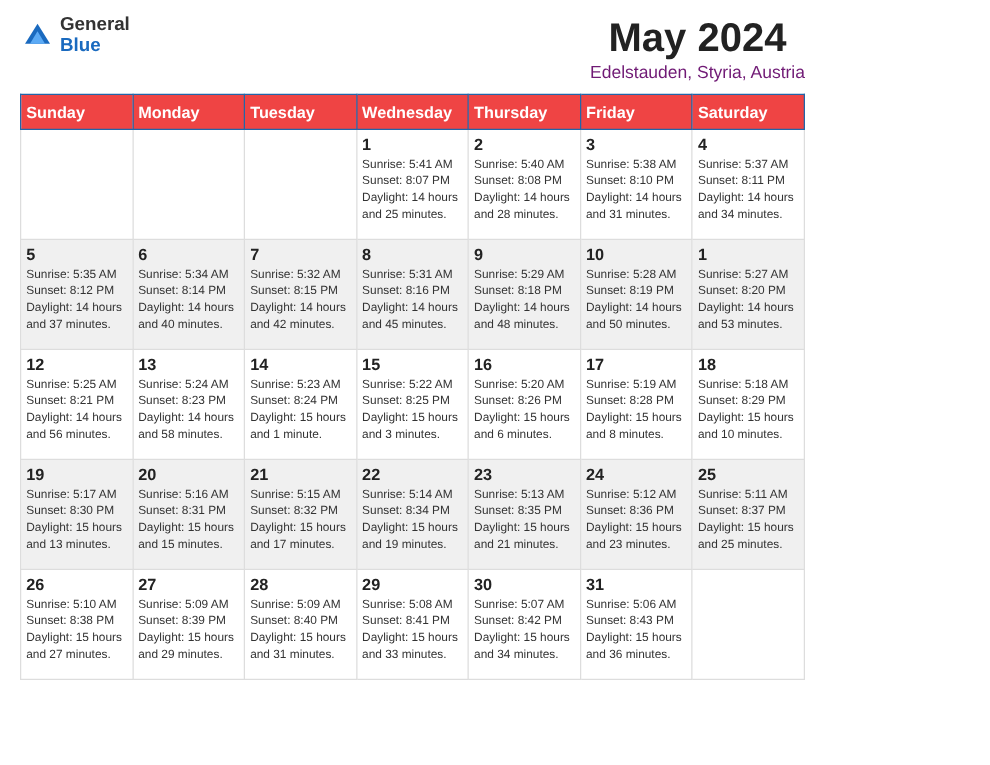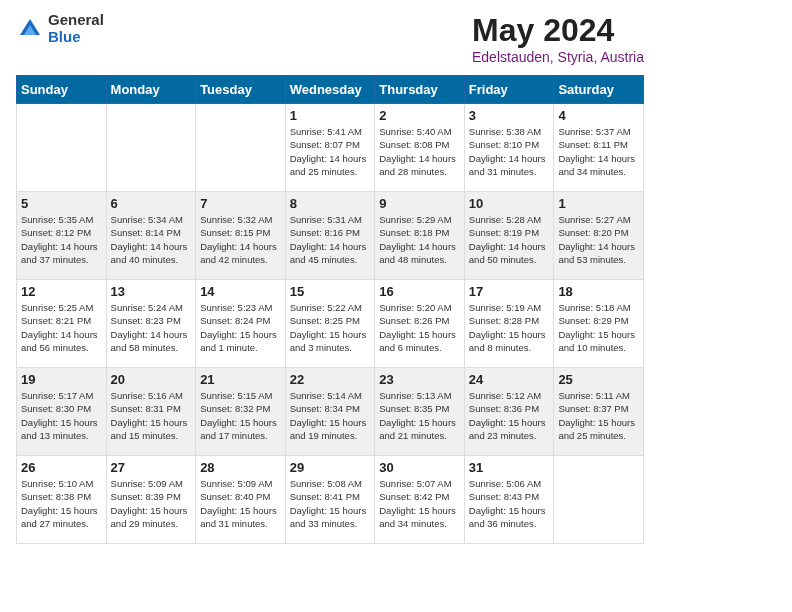--- a/index.html
+++ b/index.html
@@ -23,38 +23,38 @@
     .logo {
       display: flex;
       align-items: center;
       gap: 4px;
     }
     .logo-icon {
       width: 28px;
       height: 28px;
     }
     .title-block {
-      text-align: left;
+      text-align: center;
     }
     .title-main {
       font-size: 32px;
       font-weight: bold;
       color: #222;
     }
     .title-sub {
       font-size: 14px;
       color: #701a75;
     }
     table {
       width: 100%;
       border-collapse: collapse;
       table-layout: fixed;
     }
     thead tr {
-      background-color: #0369a1;
+      background-color: #ef4444;
       color: #fff;
     }
     thead th {
       padding: 6px 4px;
       font-size: 13px;
       font-weight: bold;
       text-align: left;
       border: 1px solid #2265a8;
     }
     tbody tr {

